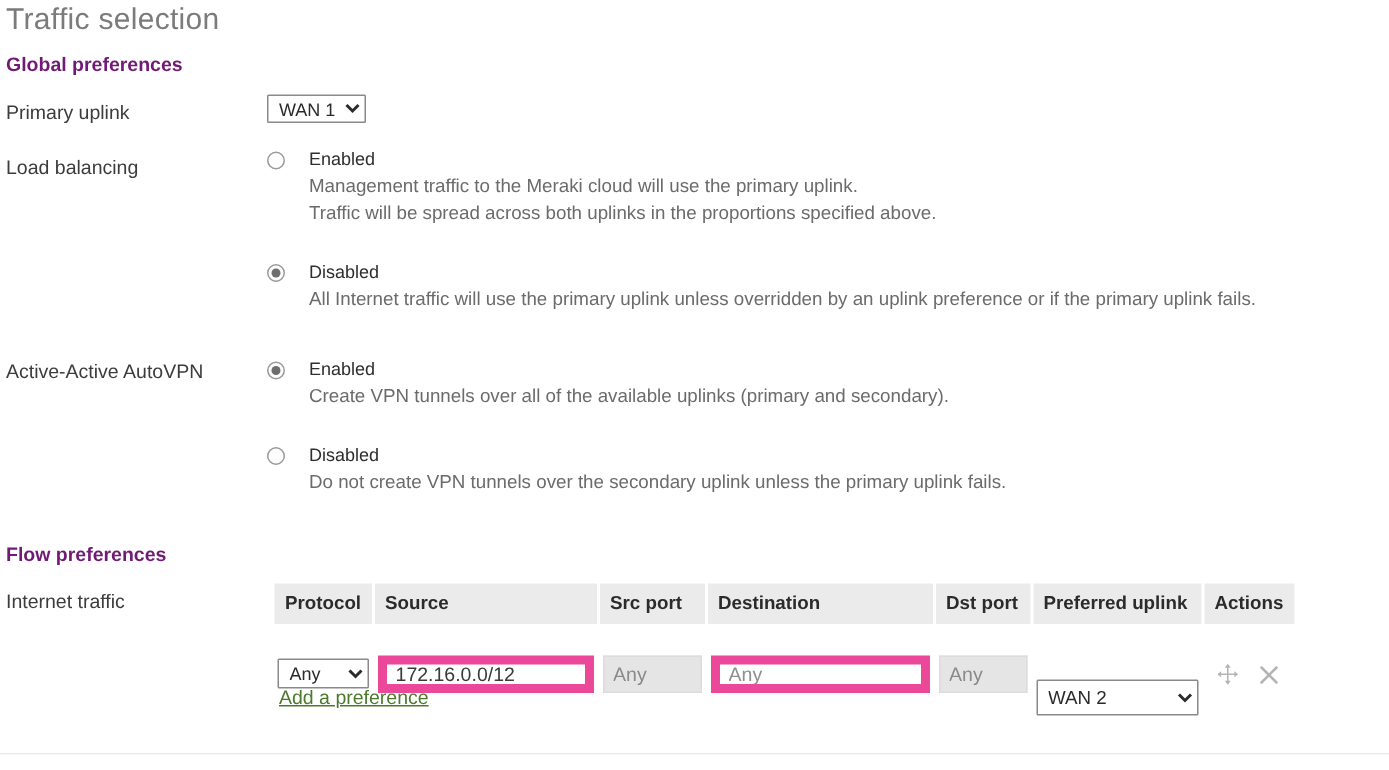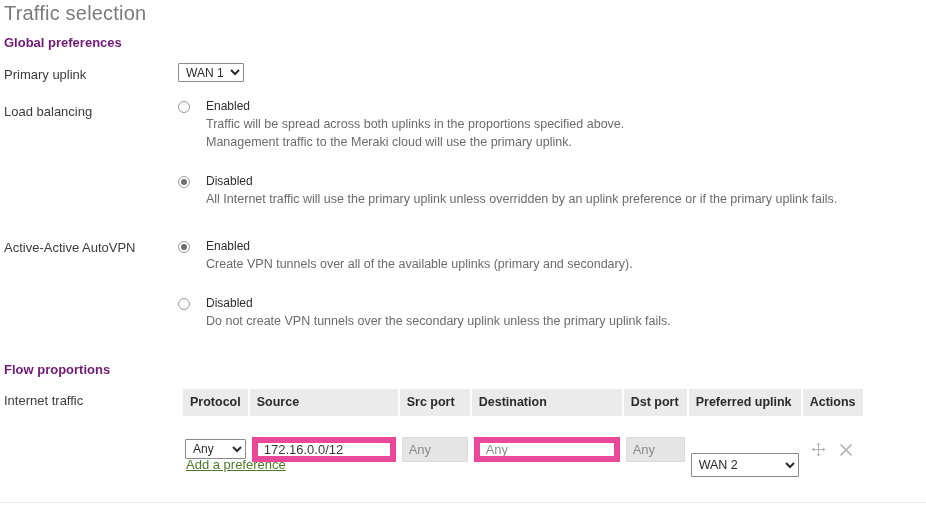--- a/index.html
+++ b/index.html
@@ -240,22 +240,22 @@
   <div class="row-label" id="lbl-primary">Primary uplink</div>
   <select class="mini-select" id="primary-uplink-select">
     <option>WAN 1</option>
   </select>
 
   <div class="row-label" id="lbl-loadbal">Load balancing</div>
   <div class="radio-group" id="grp-loadbal">
     <div class="radio-item">
       <span class="radio-btn" id="lb-radio-0"></span>
       <span class="radio-title">Enabled</span>
+      <span class="radio-desc">Management traffic to the Meraki cloud will use the primary uplink.</span>
       <span class="radio-desc">Traffic will be spread across both uplinks in the proportions specified above.</span>
-      <span class="radio-desc">Management traffic to the Meraki cloud will use the primary uplink.</span>
     </div>
     <div class="radio-item">
       <span class="radio-btn checked" id="lb-radio-1"></span>
       <span class="radio-title">Disabled</span>
       <span class="radio-desc">All Internet traffic will use the primary uplink unless overridden by an uplink preference or if the primary uplink fails.</span>
     </div>
   </div>
 
   <div class="row-label" id="lbl-autovpn">Active-Active AutoVPN</div>
   <div class="radio-group" id="grp-autovpn">
@@ -264,21 +264,21 @@
       <span class="radio-title">Enabled</span>
       <span class="radio-desc">Create VPN tunnels over all of the available uplinks (primary and secondary).</span>
     </div>
     <div class="radio-item">
       <span class="radio-btn" id="vpn-radio-1"></span>
       <span class="radio-title">Disabled</span>
       <span class="radio-desc">Do not create VPN tunnels over the secondary uplink unless the primary uplink fails.</span>
     </div>
   </div>
 
-  <div class="section-heading" id="sec-flow">Flow proportions</div>
+  <div class="section-heading" id="sec-flow">Flow preferences</div>
 
   <div class="row-label" id="lbl-internet">Internet traffic</div>
 
   <table id="flow-table">
     <thead>
       <tr>
         <th class="col-protocol">Protocol</th>
         <th class="col-source">Source</th>
         <th class="col-srcport">Src port</th>
         <th class="col-dest">Destination</th>

